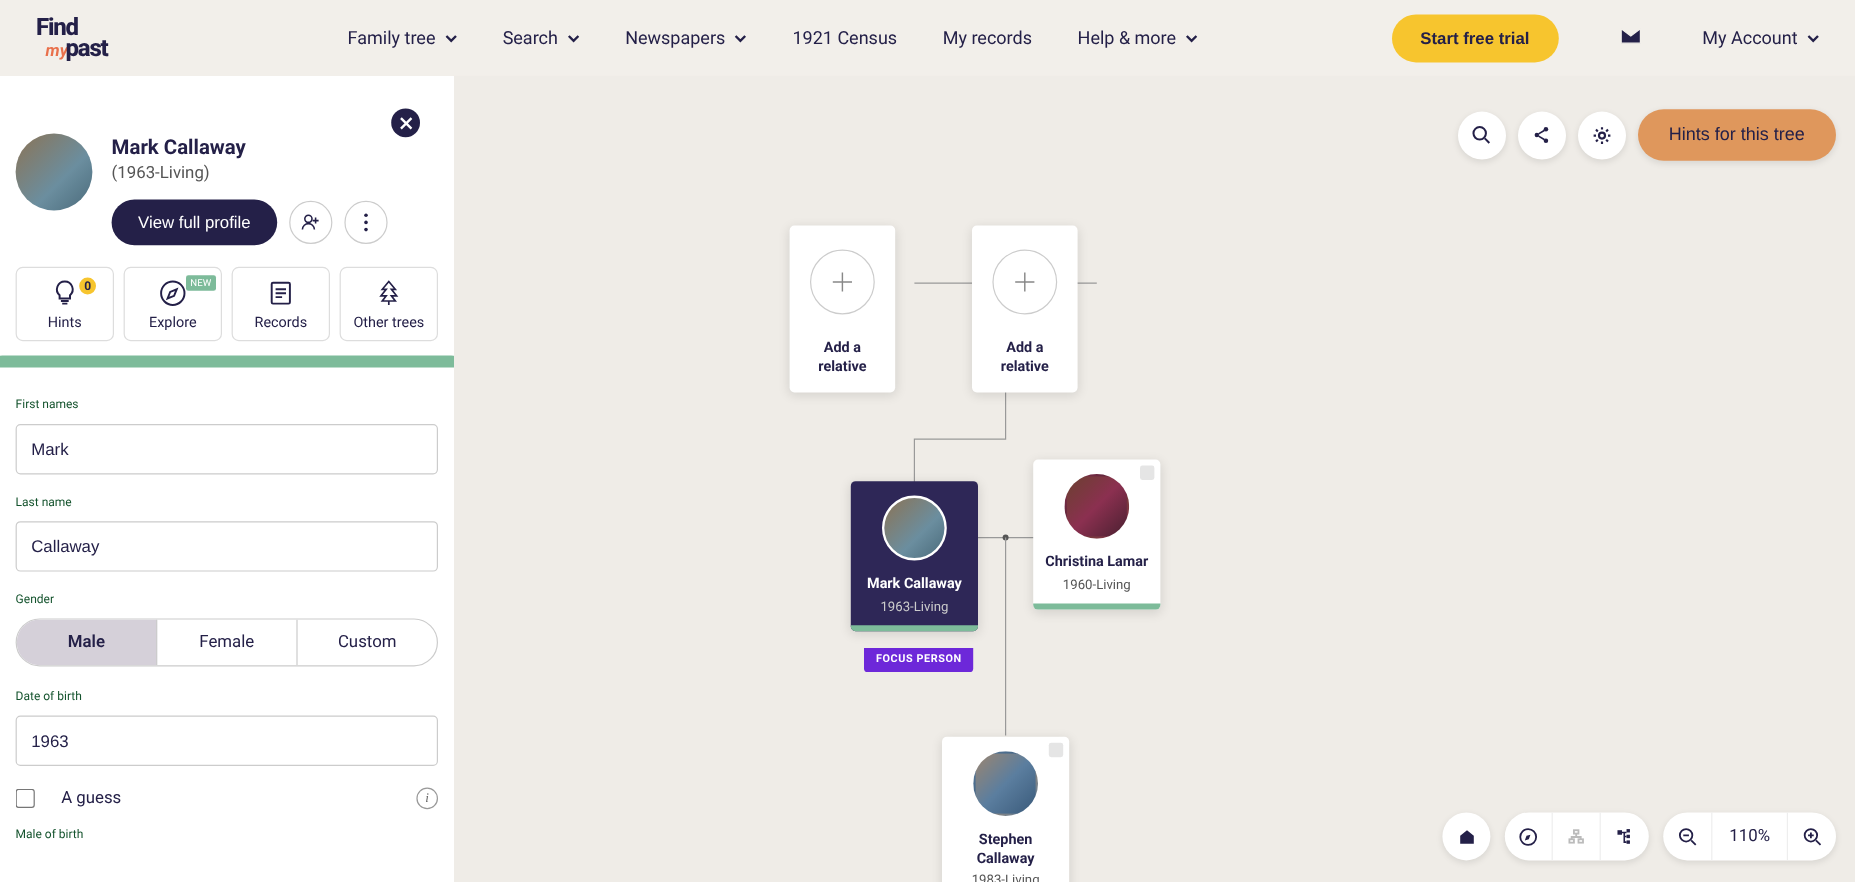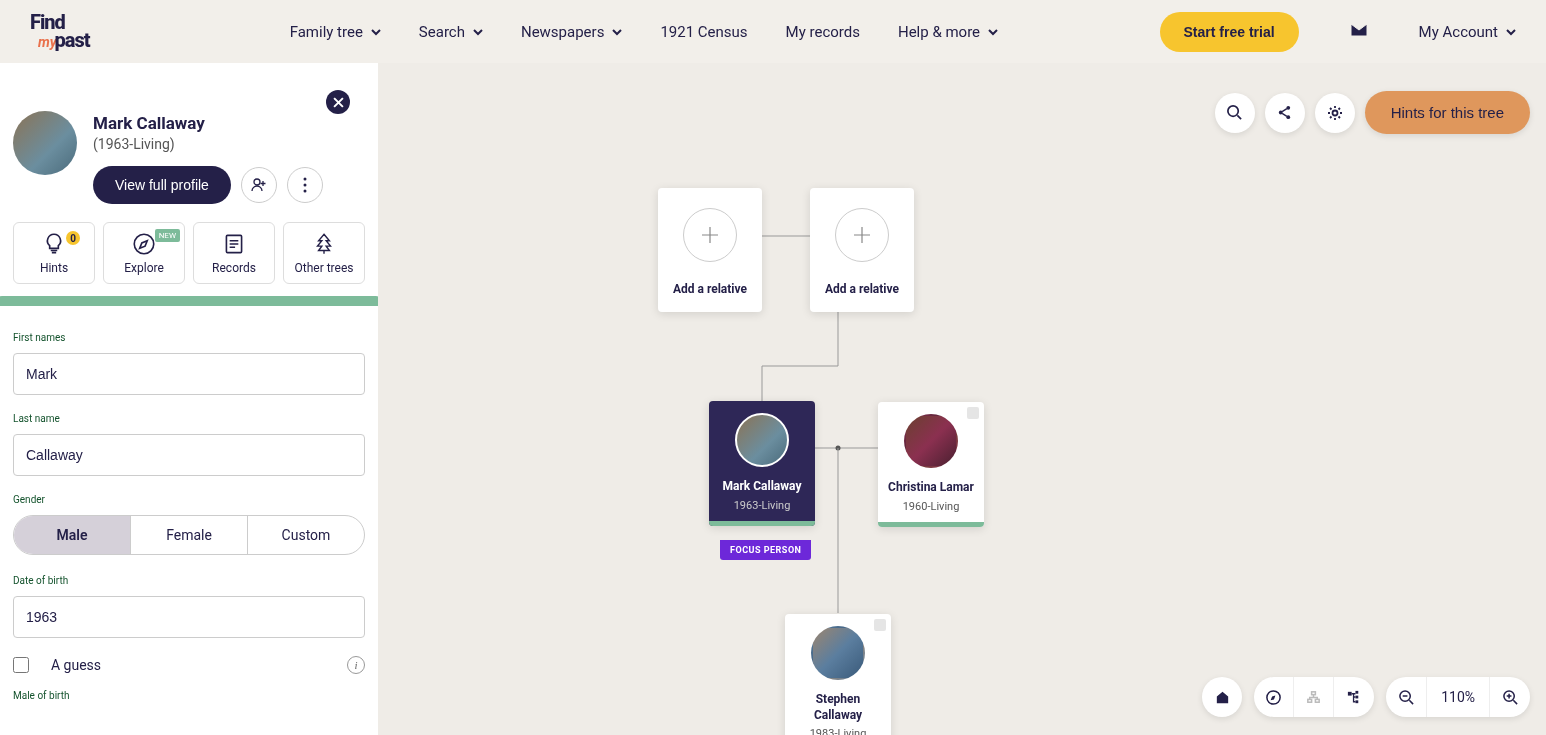--- a/index.html
+++ b/index.html
@@ -72,21 +72,21 @@
 .pill-group { display: flex; background: #fff; border-radius: 22px; box-shadow: 0 2px 6px rgba(0,0,0,0.1); overflow: hidden; }
 .pill-group .pill-btn { width: 40px; height: 40px; display: flex; align-items: center; justify-content: center; cursor: pointer; color: #242048; border-right: 1px solid #eee; }
 .pill-group .pill-btn:last-child { border-right: none; }
 .zoom-group { display: flex; align-items: center; background: #fff; border-radius: 22px; box-shadow: 0 2px 6px rgba(0,0,0,0.1); }
 .zoom-btn { width: 40px; height: 40px; display: flex; align-items: center; justify-content: center; cursor: pointer; color: #242048; }
 .zoom-level { padding: 0 14px; font-size: 14px; color: #242048; border-left: 1px solid #eee; border-right: 1px solid #eee; height: 40px; display: flex; align-items: center; }
 
 
 .tree { position: absolute; top: 60px; left: 280px; width: 600px; height: 620px; }
 .tree svg.lines { position: absolute; top: 0; left: 0; pointer-events: none; }
-.card { position: absolute; background: #fff; border-radius: 4px; box-shadow: 0 2px 10px rgba(0,0,0,0.12); display: flex; flex-direction: column; align-items: center; padding: 20px 10px 14px; width: 104px; }
+.card { position: absolute; background: #fff; border-radius: 4px; box-shadow: 0 2px 10px rgba(0,0,0,0.12); display: flex; flex-direction: column; align-items: center; padding: 20px 10px 14px; width: 88px; }
 .card.add { cursor: pointer; }
 .card.person { width: 106px; padding-top: 12px; }
 .card .plus-circle { width: 54px; height: 54px; border: 1px solid #ccc; border-radius: 50%; display: flex; align-items: center; justify-content: center; font-size: 28px; color: #666; margin-bottom: 20px; }
 .card .card-label { font-size: 12px; font-weight: 700; color: #242048; text-align: center; line-height: 1.3; }
 .card .card-dates { font-size: 11px; color: #555; margin-top: 4px; text-align: center;}
 .card .avatar-sm { width: 54px; height: 54px; border-radius: 50%; margin-bottom: 12px; border: 2px solid transparent; }
 .card.focus { background: #2e2757; color: #fff; }
 .card.focus .card-label { color: #fff; }
 .card.focus .card-dates { color: #ccc; }
 .card.focus .avatar-sm { border-color: #fff; }
@@ -356,21 +356,21 @@
       </div>
 
       <div class="card person focus" style="top:278px; left:51px;">
         <div class="avatar-sm av-mark"></div>
         <div class="card-label">Mark Callaway</div>
         <div class="card-dates">1963-Living</div>
         <div class="bottom-bar"></div>
       </div>
       <div class="focus-tag" style="top:417px; left:62px;">FOCUS PERSON</div>
 
-      <div class="card person" style="top:279px; left:203px;margin-left:17px;">
+      <div class="card person" style="top:260px; left:203px;">
         <div class="corner-icon"></div>
         <div class="avatar-sm av-christina"></div>
         <div class="card-label">Christina Lamar</div>
         <div class="card-dates">1960-Living</div>
         <div class="bottom-bar"></div>
       </div>
 
       <div class="card person" style="top:491px; left:127px;">
         <div class="corner-icon"></div>
         <div class="avatar-sm av-stephen"></div>

